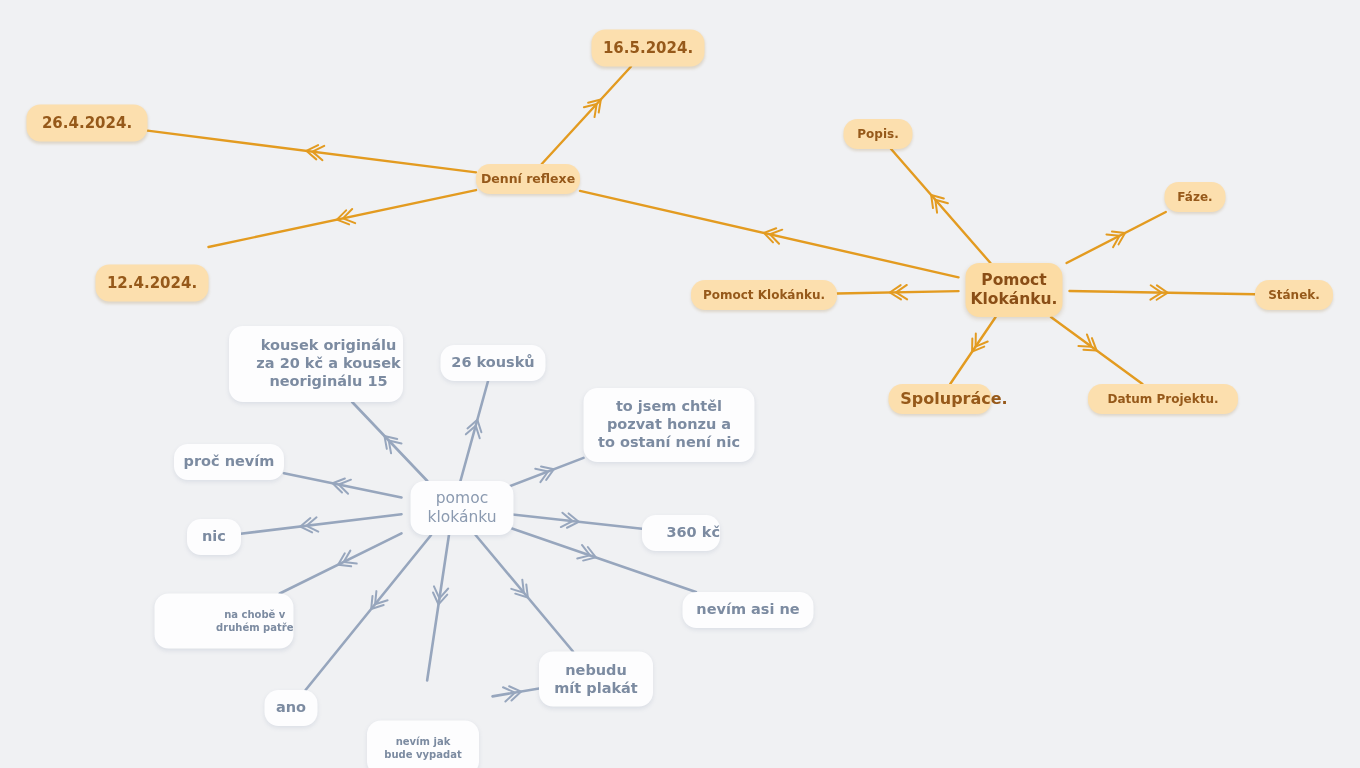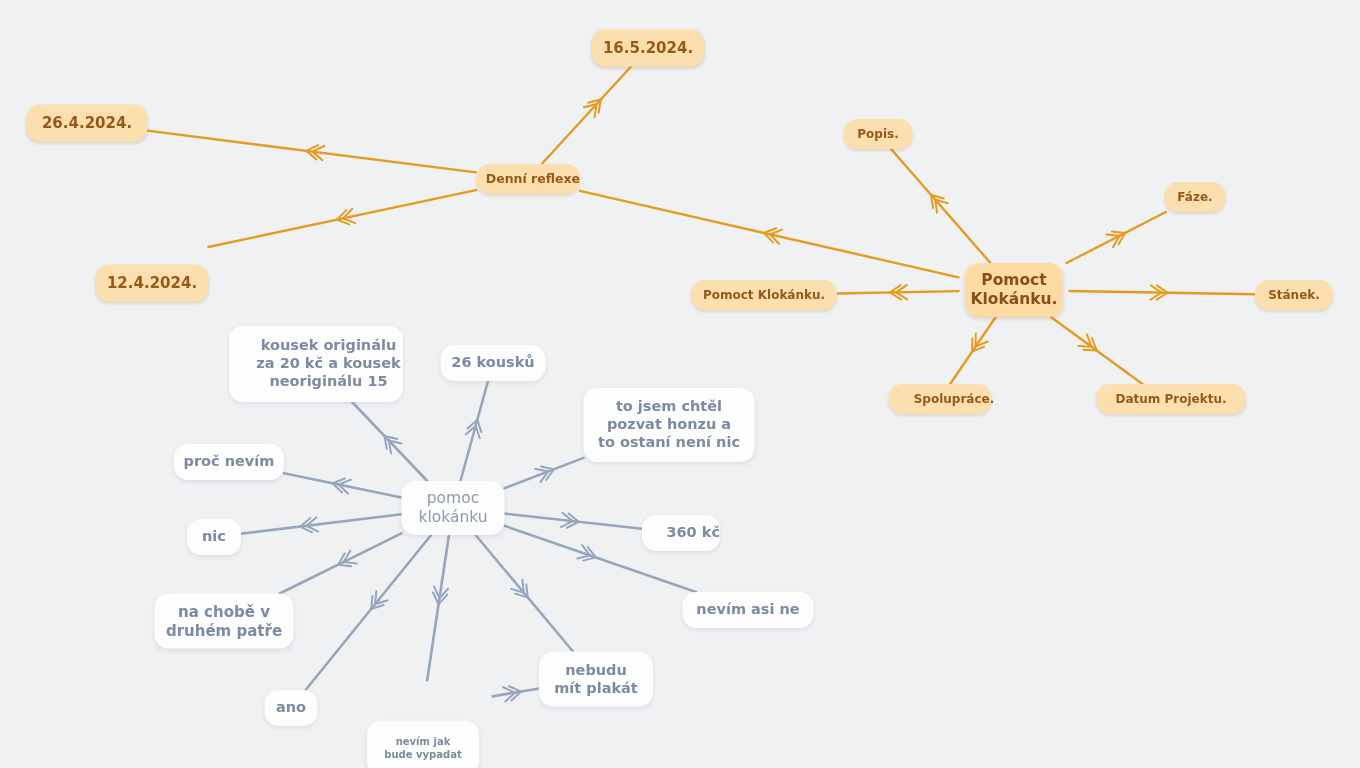--- a/index.html
+++ b/index.html
@@ -51,20 +51,21 @@
     background: #fdfdfe;
     color: #7c8ba1;
     font-weight: bold;
     box-shadow: 0 2px 4px rgba(110,130,160,0.16);
   }
   .node-blue-root {
     background: #fdfdfe;
     color: #8b9ab0;
     font-weight: normal;
     box-shadow: 0 2px 4px rgba(110,130,160,0.16);
+    margin-left: 9px;
   }
 </style>
 </head>
 <body>
 
 <div id="canvas">
   <svg id="edges" width="1360" height="768" viewBox="0 0 1360 768">
       <g>
         <line x1="541.7404580152672" y1="164" x2="631.0534351145038" y2="66.5" stroke="#e39b20" stroke-width="2.4" stroke-linecap="round"></line>
         <polyline points="598.7086122943903,112.46901441649553 600.8295871332263,99.49436737956135 588.0902287063328,102.74225082438176" fill="none" stroke="#e39b20" stroke-width="2" stroke-linejoin="round" stroke-linecap="round"></polyline>
@@ -170,46 +171,46 @@
         <polyline points="515.2394035786574,593.6497083360076 527.8192253051749,597.4691435467477 526.2858885010512,584.4120045704971" fill="none" stroke="#97a6bd" stroke-width="2" stroke-linejoin="round" stroke-linecap="round"></polyline>
         <polyline points="511.2620589018405,588.8935828833104 523.8418806283578,592.7130180940503 522.3085438242342,579.6558791177998" fill="none" stroke="#97a6bd" stroke-width="2" stroke-linejoin="round" stroke-linecap="round"></polyline>
       </g>
       <g>
         <line x1="492.5" y1="696.349710982659" x2="539" y2="688.5549132947976" stroke="#97a6bd" stroke-width="2.6" stroke-linecap="round"></line>
         <polyline points="511.5160114834201,700.4625144608591 521.1743167813731,691.5430336031224 509.13535495383366,686.2606668878094" fill="none" stroke="#97a6bd" stroke-width="2" stroke-linejoin="round" stroke-linecap="round"></polyline>
         <polyline points="505.4013271116903,701.4875193555421 515.0596324096434,692.5680384978054 503.0206705821039,687.2856717824924" fill="none" stroke="#97a6bd" stroke-width="2" stroke-linejoin="round" stroke-linecap="round"></polyline>
       </g>
     </svg>
   <div id="nodes">
-      <div class="node node-orange" style="left: 528px; top: 179px; width: 104px; min-height: 30px; font-size: 12.5px; justify-content: flex-end;"><span>Denní reflexe</span></div>
+      <div class="node node-orange" style="left: 528px; top: 179px; width: 104px; min-height: 30px; font-size: 12.5px;"><span>Denní reflexe</span></div>
       <div class="node node-orange" style="left: 648px; top: 48px; width: 113px; min-height: 37px; font-size: 15px;"><span>16.5.2024.</span></div>
       <div class="node node-orange" style="left: 87px; top: 123px; width: 121px; min-height: 37px; font-size: 15px;"><span>26.4.2024.</span></div>
       <div class="node node-orange" style="left: 152px; top: 259px; width: 113px; min-height: 37px; font-size: 15px; margin-top: 24px;"><span>12.4.2024.</span></div>
       <div class="node node-orange-root" style="left: 1014px; top: 290px; width: 97px; min-height: 54px; font-size: 15.5px;"><span>Pomoct
 Klokánku.</span></div>
       <div class="node node-orange" style="left: 878px; top: 134px; width: 69px; min-height: 30px; font-size: 12px; text-align: right;"><span>Popis.</span></div>
       <div class="node node-orange" style="left: 1195px; top: 197px; width: 61px; min-height: 30px; font-size: 12px;"><span>Fáze.</span></div>
       <div class="node node-orange" style="left: 1294px; top: 295px; width: 78px; min-height: 30px; font-size: 12px;"><span>Stánek.</span></div>
-      <div class="node node-orange" style="left: 1163px; top: 399px; width: 150px; min-height: 30px; font-size: 12px; margin-left: 8px;"><span>Datum Projektu.</span></div>
-      <div class="node node-orange" style="left: 940px; top: 399px; width: 103px; min-height: 30px; font-size: 12px; padding-left: 28px;"><span>Spolupráce.</span></div>
+      <div class="node node-orange" style="left: 1163px; top: 399px; width: 150px; min-height: 30px; font-size: 12px;"><span>Datum Projektu.</span></div>
+      <div class="node node-orange" style="left: 940px; top: 399px; width: 103px; min-height: 30px; font-size: 16px; padding-left: 28px;"><span>Spolupráce.</span></div>
       <div class="node node-orange" style="left: 764px; top: 295px; width: 146px; min-height: 30px; font-size: 12px;"><span>Pomoct Klokánku.</span></div>
       <div class="node node-blue-root" style="left: 453px; top: 508px; width: 103px; min-height: 54px; font-size: 15.5px;"><span>pomoc
 klokánku</span></div>
       <div class="node node-blue" style="left: 316px; top: 364px; width: 174px; min-height: 76px; font-size: 14.5px; padding-left: 25px;"><span>kousek originálu
 za 20 kč a kousek
 neoriginálu 15</span></div>
       <div class="node node-blue" style="left: 493px; top: 363px; width: 105px; min-height: 36px; font-size: 14.5px;"><span>26 kousků</span></div>
       <div class="node node-blue" style="left: 669px; top: 425px; width: 171px; min-height: 74px; font-size: 14.5px;"><span>to jsem chtěl
 pozvat honzu a
 to ostaní není nic</span></div>
       <div class="node node-blue" style="left: 229px; top: 462px; width: 110px; min-height: 36px; font-size: 14.5px;"><span>proč nevím</span></div>
       <div class="node node-blue" style="left: 214px; top: 537px; width: 54px; min-height: 36px; font-size: 14.5px;"><span>nic</span></div>
       <div class="node node-blue" style="left: 681px; top: 533px; width: 78px; min-height: 36px; font-size: 14.5px; justify-content: flex-end;"><span>360 kč</span></div>
       <div class="node node-blue" style="left: 748px; top: 610px; width: 131px; min-height: 36px; font-size: 14.5px;"><span>nevím asi ne</span></div>
-      <div class="node node-blue" style="left: 224px; top: 621px; width: 139px; min-height: 55px; font-size: 15px;"><span>na chobě v
+      <div class="node node-blue" style="left: 224px; top: 621px; width: 139px; min-height: 55px; font-size: 10px; justify-content: flex-end;"><span>na chobě v
 druhém patře</span></div>
       <div class="node node-blue" style="left: 291px; top: 708px; width: 53px; min-height: 36px; font-size: 14.5px;"><span>ano</span></div>
       <div class="node node-blue" style="left: 423px; top: 748px; width: 112px; min-height: 55px; font-size: 10px;"><span>nevím jak
 bude vypadat</span></div>
       <div class="node node-blue" style="left: 596px; top: 679px; width: 114px; min-height: 55px; font-size: 14.5px;"><span>nebudu
 mít plakát</span></div>
     </div>
 </div>
 
 </body></html>

